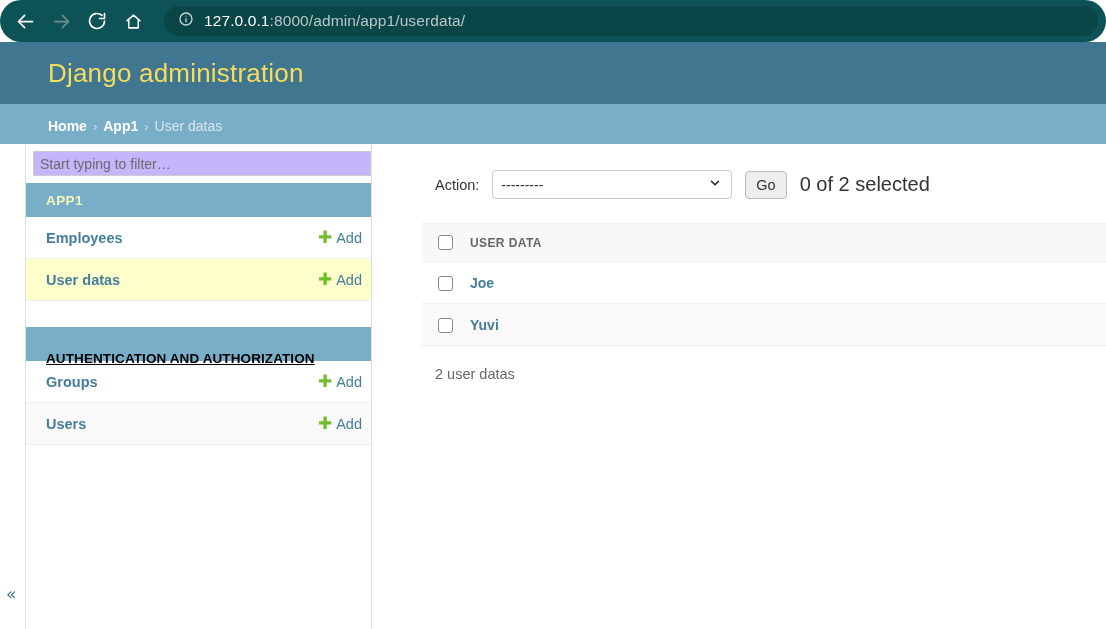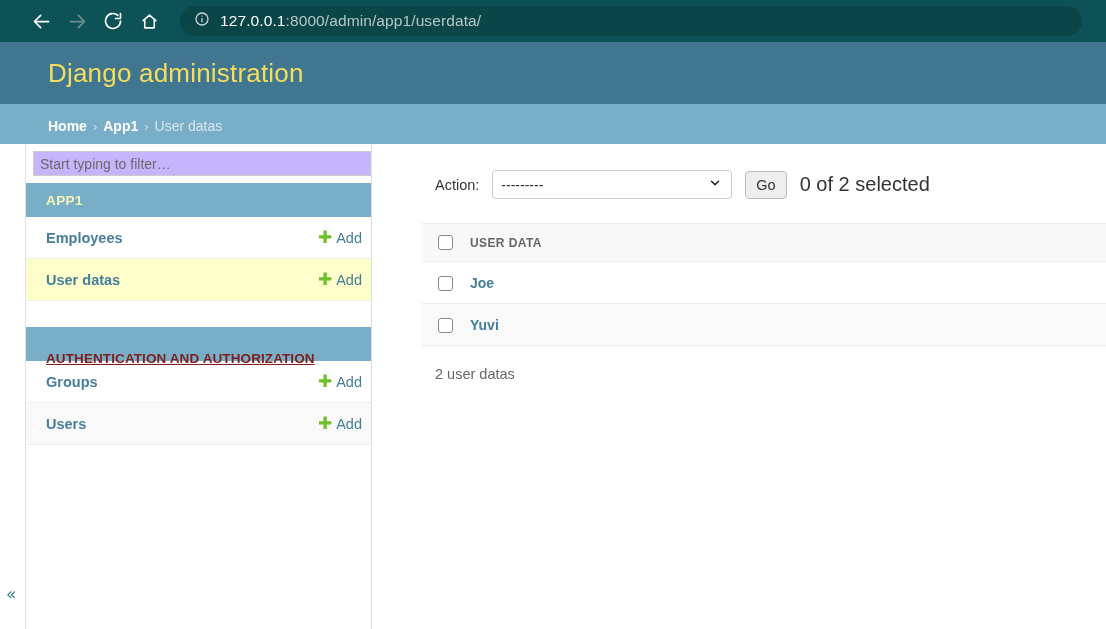--- a/index.html
+++ b/index.html
@@ -10,22 +10,23 @@
     background: #fff;
     font-family: "Liberation Sans", sans-serif;
   }
 
   
   .browser-bar {
     height: 42px;
     background: #0d5257;
     display: flex;
     align-items: center;
-    padding: 0 24px;
+    padding: 0 8px;
     gap: 2px;
+    border-radius: 21px;
   }
   .nav-btn {
     width: 34px; height: 34px;
     display: flex; align-items: center; justify-content: center;
     border-radius: 50%;
   }
   .nav-btn svg { display: block; }
   .url-pill {
     margin-left: 12px;
     flex: 1;
@@ -129,21 +130,21 @@
     height: 34px;
     display: flex;
     align-items: center;
     padding: 0 20px;
     font-size: 13.5px;
     font-weight: bold;
     letter-spacing: 0.4px;
   }
   .module-caption.app1 { color: #f5f5b5; }
   .module-caption .caption-link {
-    color: #7f1d1d;
+    color: #000000;
     text-decoration: underline;
     font-weight: bold;
     letter-spacing: 0.1px;
     font-size: 13.5px;
     margin-top: 28px;
   }
   .model-row {
     height: 42px;
     display: flex;
     align-items: center;

